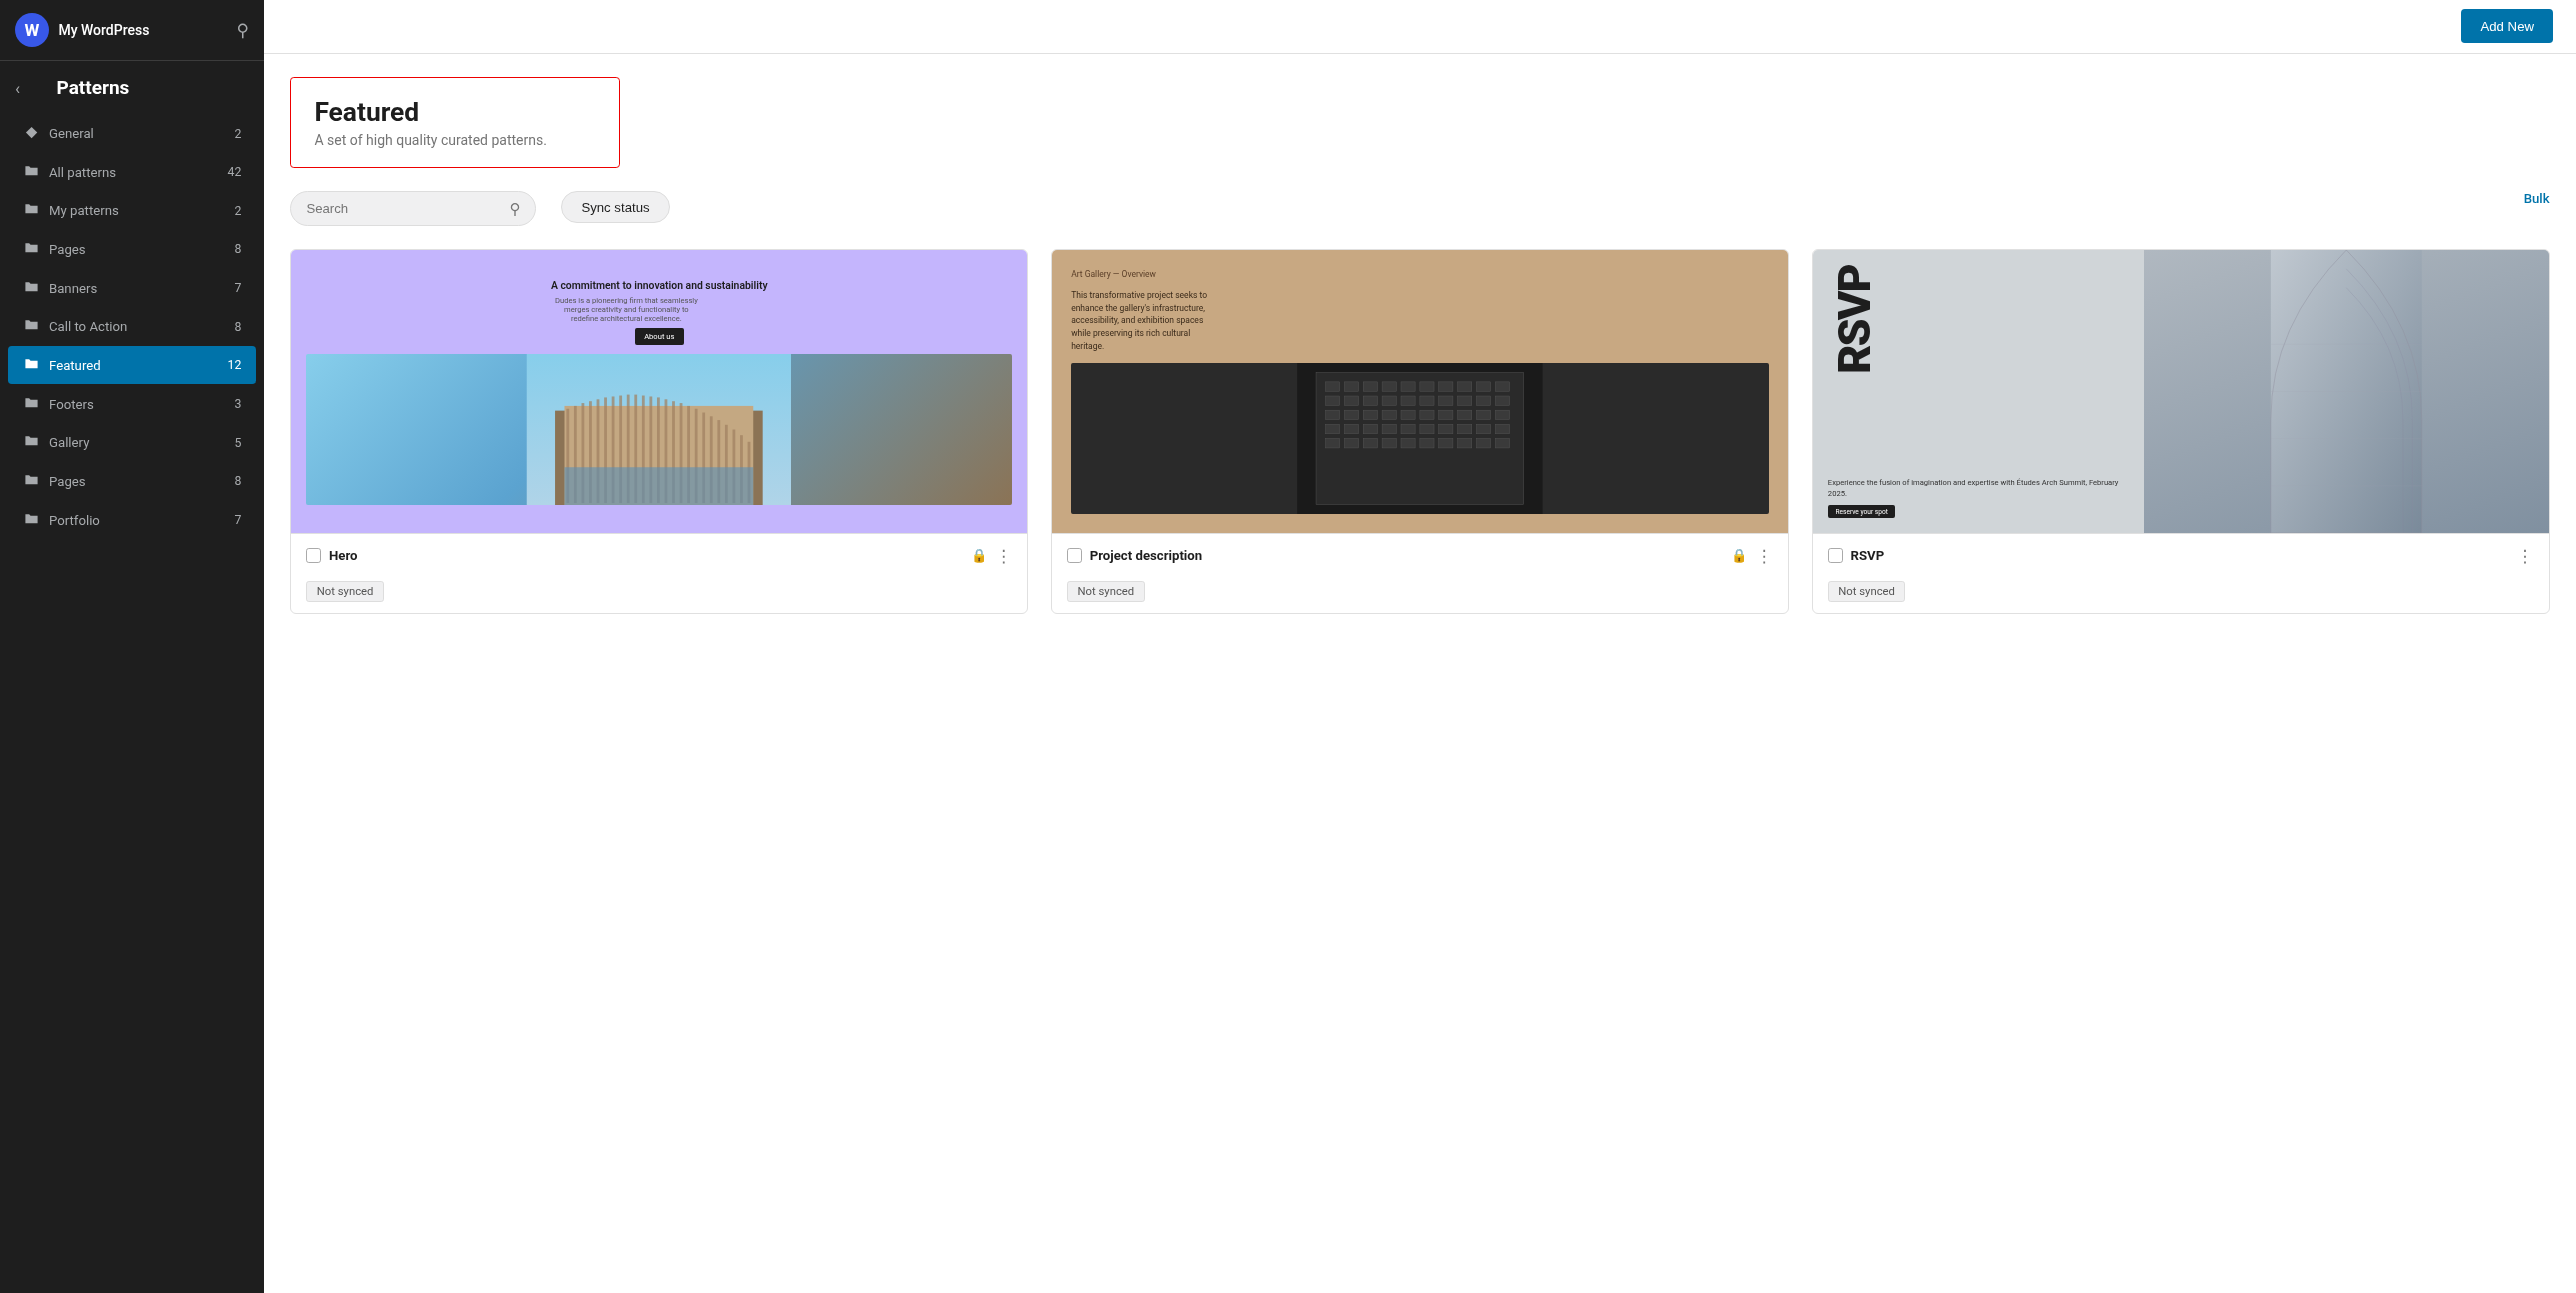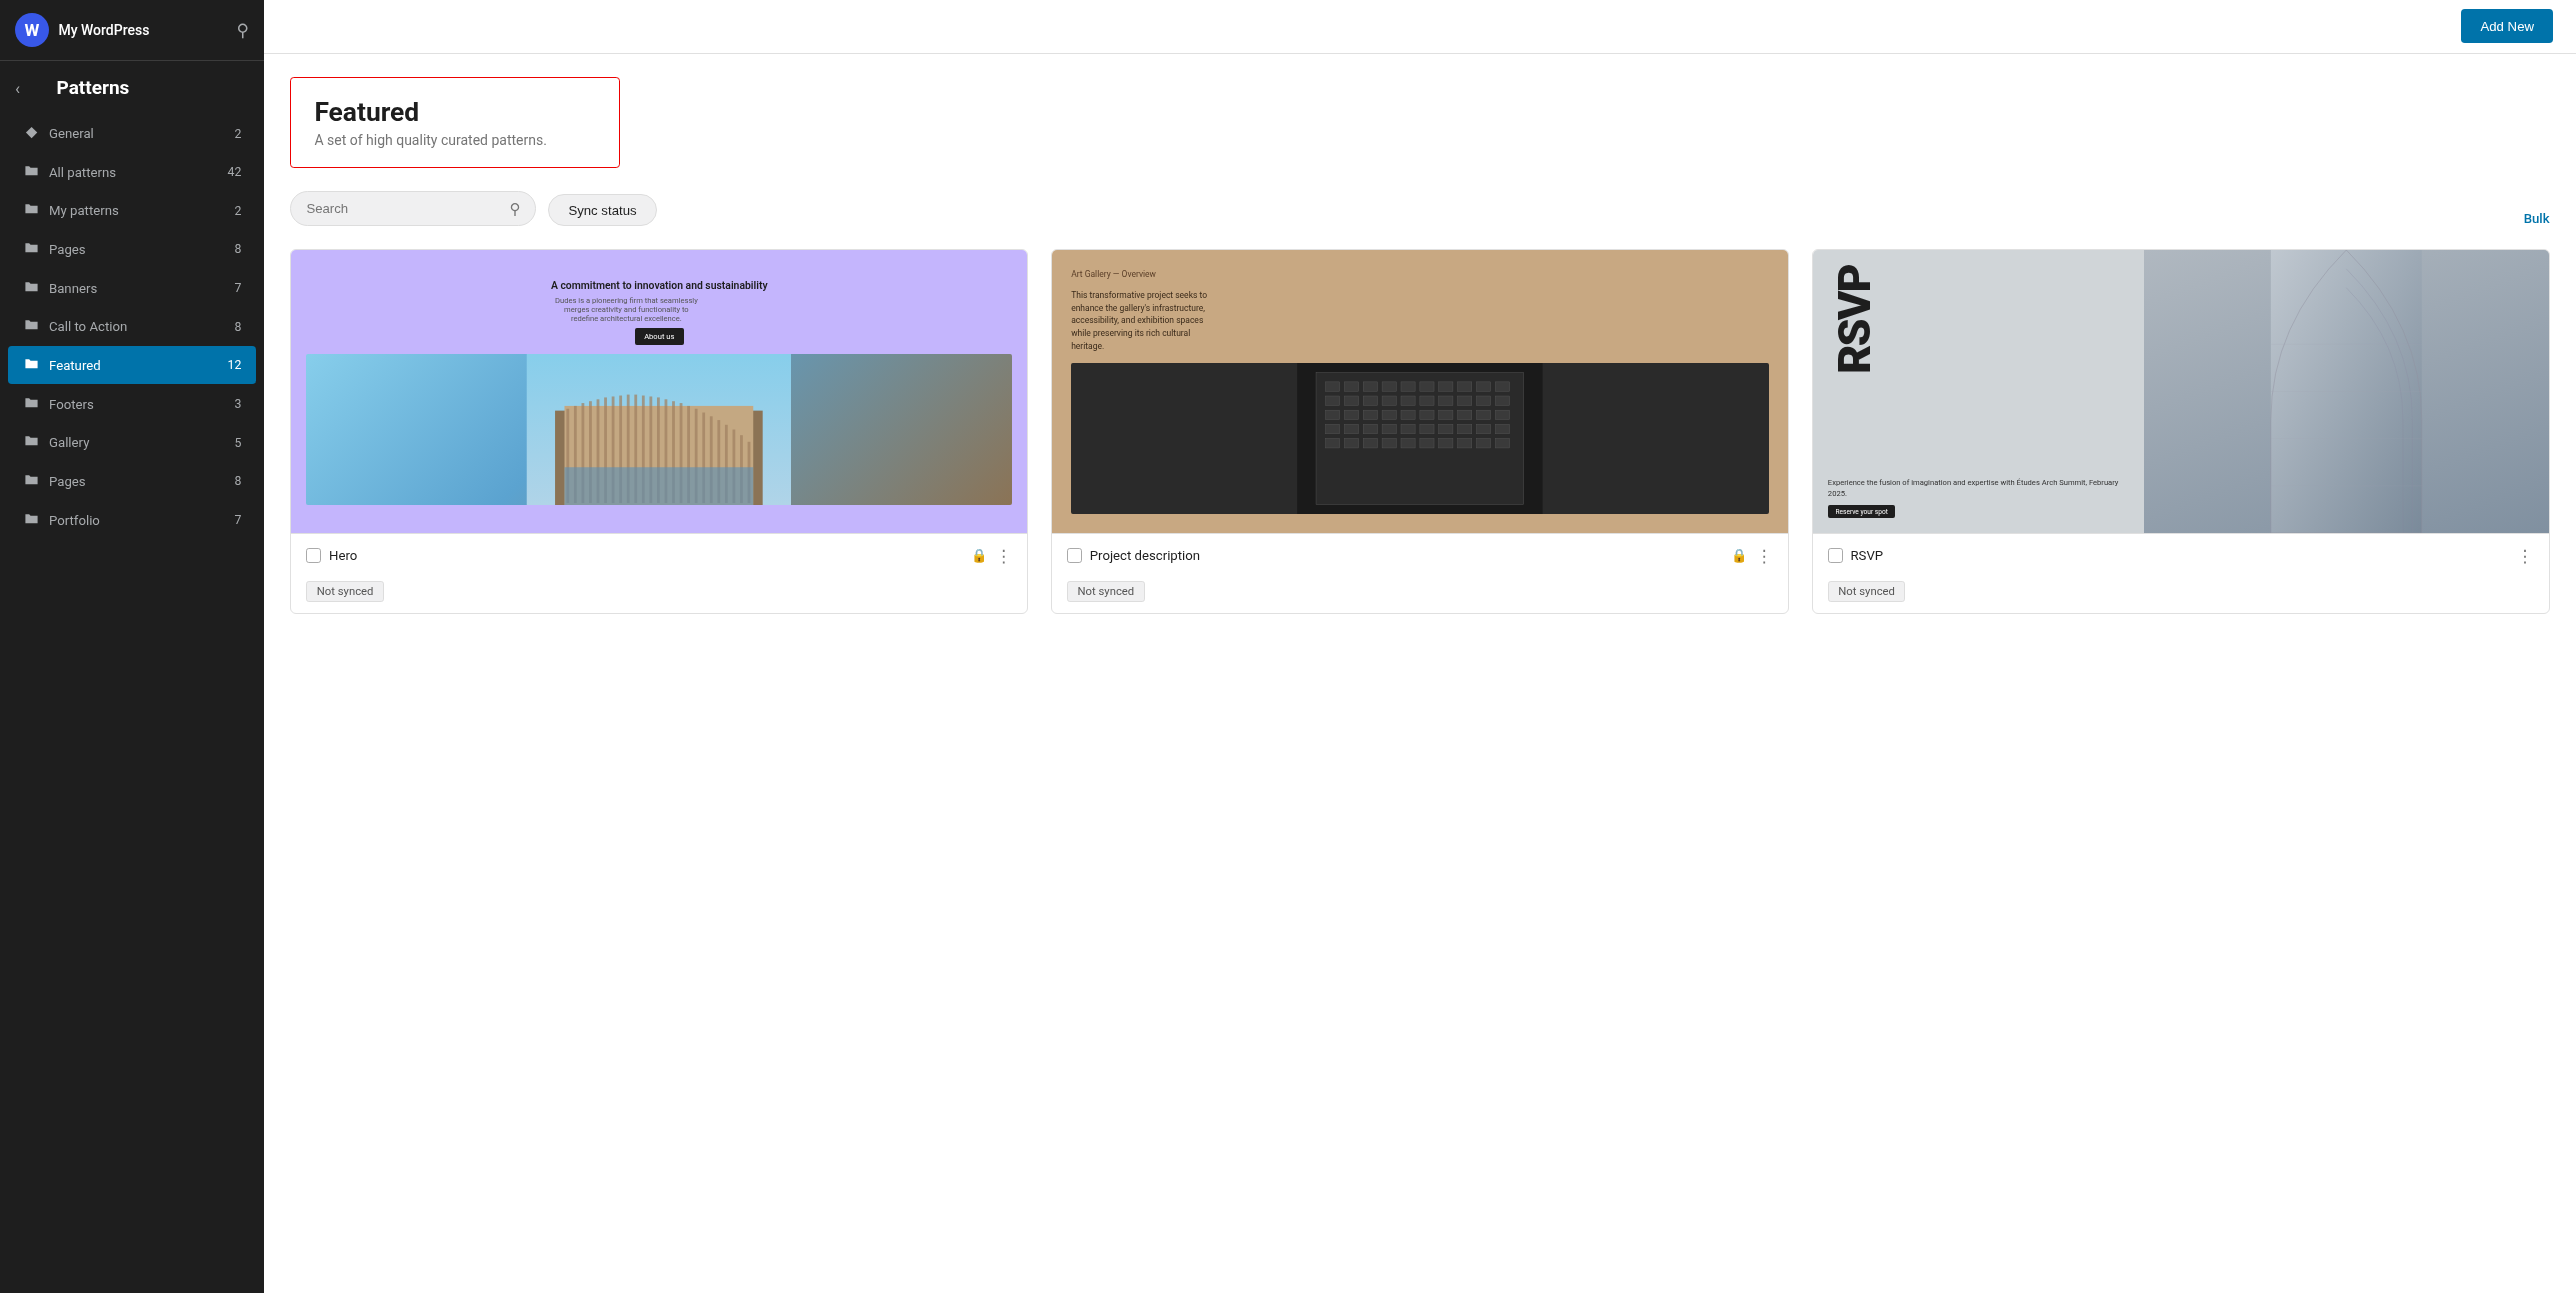--- a/index.html
+++ b/index.html
@@ -139,22 +139,22 @@
       font-weight: 700;
       color: #1e1e1e;
       margin-bottom: 5.7px;
     }
     .featured-desc {
       font-size: 14px;
       color: #757575;
     }
     .toolbar {
       display: flex;
-      align-items: flex-end;
-      gap: 12px;
+      align-items: flex-start;
+      gap: 25px;
       margin-bottom: 23px;
     }
     .search-box {
       display: flex;
       align-items: center;
       background: #f0f0f1;
       border: 0.9px solid #ddd;
       border-radius: 23px;
       padding: 7.6px 15px;
       gap: 7.6px;
@@ -330,21 +330,21 @@
     .pattern-checkbox {
       width: 15px;
       height: 15px;
       border: 1.9px solid #aaa;
       border-radius: 2.8px;
       flex-shrink: 0;
     }
     .pattern-name {
       font-size: 13.2px;
       color: #1e1e1e;
-      font-weight: 400;
+      font-weight: 700;
       flex: 1;
     }
     .lock-icon {
       color: #757575;
       font-size: 13.2px;
     }
     .more-icon {
       color: #757575;
       font-size: 17px;
       cursor: pointer;

